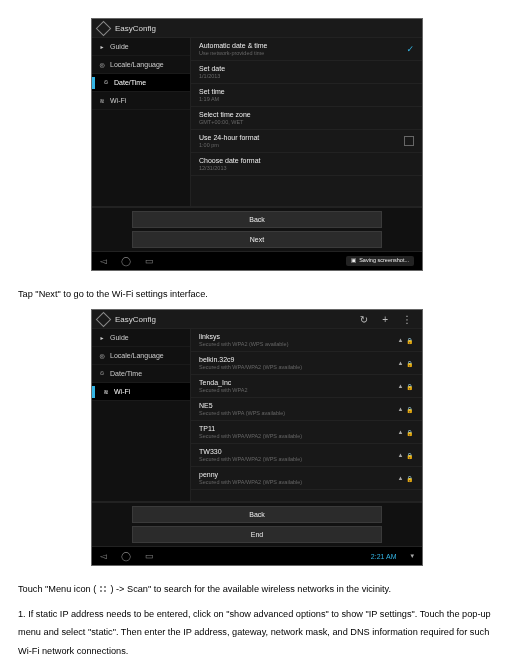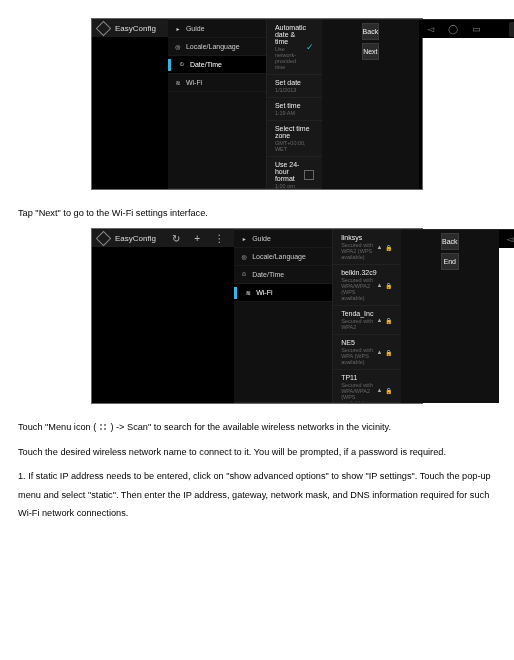--- a/index.html
+++ b/index.html
@@ -11,21 +11,21 @@
     width: 514px;
     box-sizing: border-box;
     background: #fff;
   }
   .screenshot {
     width: 330px;
     margin: 0 auto 14px;
     background: #000;
     border: 1px solid #666;
     display: flex;
-    flex-direction: row;
+    flex-direction: column;
     font-family: "Helvetica Neue", Arial, sans-serif;
   }
   .ss-titlebar {
     height: 18px;
     background: #1a1a1a;
     display: flex;
     align-items: center;
     padding: 0 6px;
     color: #ddd;
     font-size: 8px;
@@ -327,15 +327,14 @@
 
 <div class="instr-block">
   <p class="instr">
     <span>Touch "Menu icon ( </span><span class="menu-icon-inline"><svg width="9" height="9" viewBox="0 0 9 9">
           <circle cx="2" cy="2" r="0.9" fill="#555"></circle>
           <circle cx="6" cy="2" r="0.9" fill="#555"></circle>
           <circle cx="2" cy="6" r="0.9" fill="#555"></circle>
           <circle cx="6" cy="6" r="0.9" fill="#555"></circle>
         </svg></span><span> ) -&gt; Scan" to search for the available wireless networks in the vicinity.</span>
   </p>
-  <p class="instr">Touch the desired wireless network name to connect to it. You will be prompted, if a password is required.</p>
   <p class="instr">1. If static IP address needs to be entered, click on "show advanced options" to show "IP settings". Touch the pop-up menu and select "static". Then enter the IP address, gateway, network mask, and DNS information required for such Wi-Fi network connections.</p>
 </div>
 
 </body></html>

